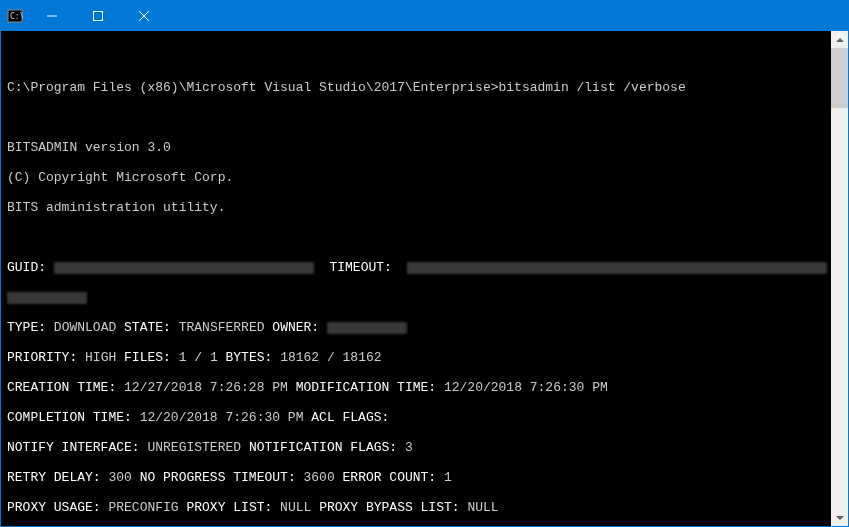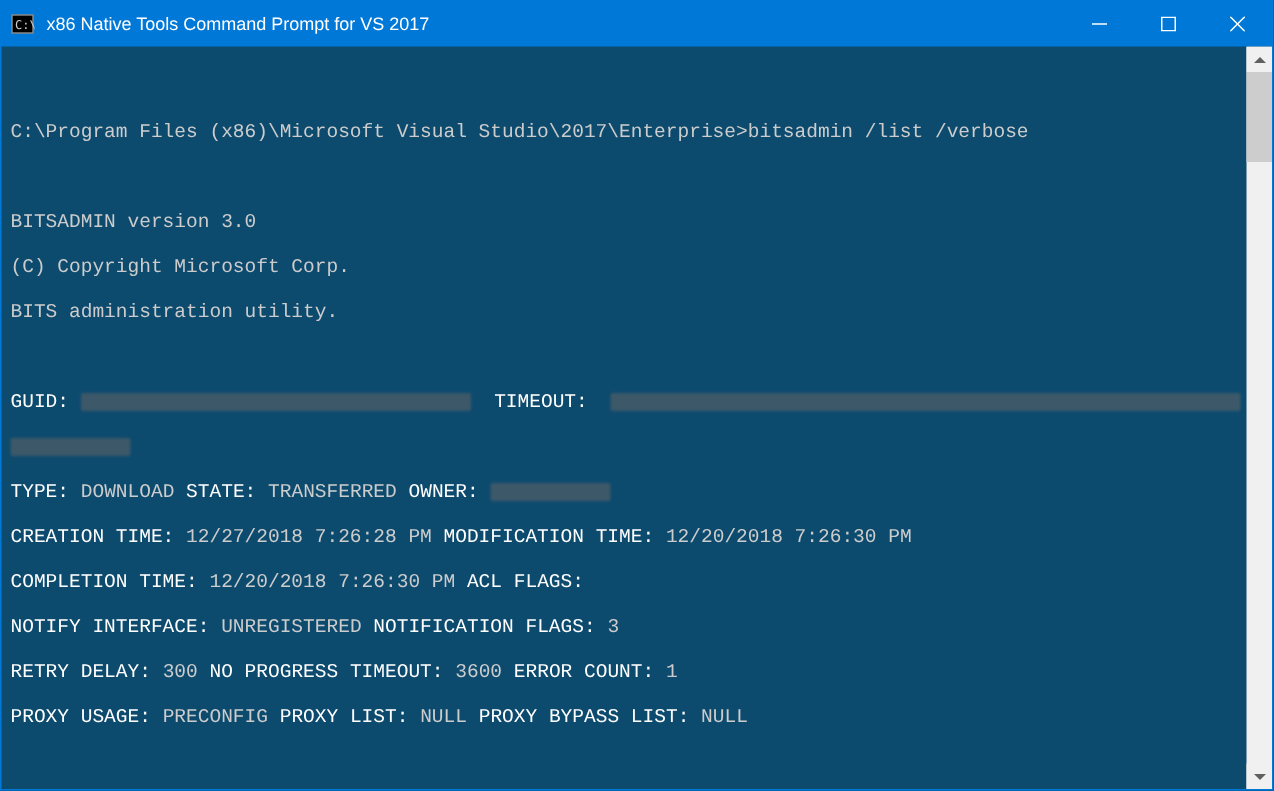--- a/index.html
+++ b/index.html
@@ -46,21 +46,21 @@
     .win-btn {
       width: 46px;
       height: 100%;
       display: flex;
       align-items: center;
       justify-content: center;
       color: #fff;
     }
     .console-wrap {
       flex: 1;
-      background: #0c4a6e;
+      background: #000000;
       position: relative;
       overflow: hidden;
     }
     .console {
       position: absolute;
       top: 0; left: 0; right: 17px; bottom: 0;
       color: #ccc;
       padding: 4px 6px;
       line-height: 15px;
       white-space: pre;
@@ -116,21 +116,20 @@
 <body>
 
 <div class="window">
   <div class="titlebar">
     <div class="titlebar-icon">
       <svg width="16" height="16" viewBox="0 0 16 16">
         <rect x="1" y="2" width="14" height="12" fill="#000" stroke="#888" stroke-width="1"></rect>
         <text x="3" y="11" font-size="8" fill="#ccc" font-family="monospace">C:\</text>
       </svg>
     </div>
-    <div class="titlebar-title">x86 Native Tools Command Prompt for VS 2017</div>
     <div class="window-controls">
       <div class="win-btn">
         <svg width="10" height="10">
             <line x1="0" y1="5" x2="10" y2="5" stroke="#fff" stroke-width="1"></line>
           </svg>
       </div>
       <div class="win-btn">
         <svg width="10" height="10">
             <rect x="0.5" y="0.5" width="9" height="9" fill="none" stroke="#fff" stroke-width="1"></rect>
           </svg>
@@ -148,20 +147,21 @@
 <div> </div>
 <div><span>C:\Program Files (x86)\Microsoft Visual Studio\2017\Enterprise&gt;</span><span>bitsadmin /list /verbose</span></div>
 <div> </div>
 <div>BITSADMIN version 3.0</div>
 <div>(C) Copyright Microsoft Corp.</div>
 <div>BITS administration utility.</div>
 <div> </div>
 <div><span class="lbl">GUID:</span> <span class="redact w1">x</span>  <span class="lbl">TIMEOUT:</span>  <span class="redact w3">x</span></div>
 <div><span class="redact w2" style="margin-left:0">x</span></div>
 <div><span class="lbl">TYPE:</span> <span>DOWNLOAD</span> <span class="lbl">STATE:</span> <span>TRANSFERRED</span> <span class="lbl">OWNER:</span> <span class="redact w2">x</span></div>
+<div><span class="lbl">PRIORITY:</span> <span>HIGH</span> <span class="lbl">FILES:</span> <span>1 / 1</span> <span class="lbl">BYTES:</span> <span>18162 / 18162</span></div>
 <div><span class="lbl">CREATION TIME:</span> <span>12/27/2018 7:26:28 PM</span> <span class="lbl">MODIFICATION TIME:</span> <span>12/20/2018 7:26:30 PM</span></div>
 <div><span class="lbl">COMPLETION TIME:</span> <span>12/20/2018 7:26:30 PM</span> <span class="lbl">ACL FLAGS:</span></div>
 <div><span class="lbl">NOTIFY INTERFACE:</span> <span>UNREGISTERED</span> <span class="lbl">NOTIFICATION FLAGS:</span> <span>3</span></div>
 <div><span class="lbl">RETRY DELAY:</span> <span>300</span> <span class="lbl">NO PROGRESS TIMEOUT:</span> <span>3600</span> <span class="lbl">ERROR COUNT:</span> <span>1</span></div>
 <div><span class="lbl">PROXY USAGE:</span> <span>PRECONFIG</span> <span class="lbl">PROXY LIST:</span> <span>NULL</span> <span class="lbl">PROXY BYPASS LIST:</span> <span>NULL</span></div>
 
 
 
 
 

